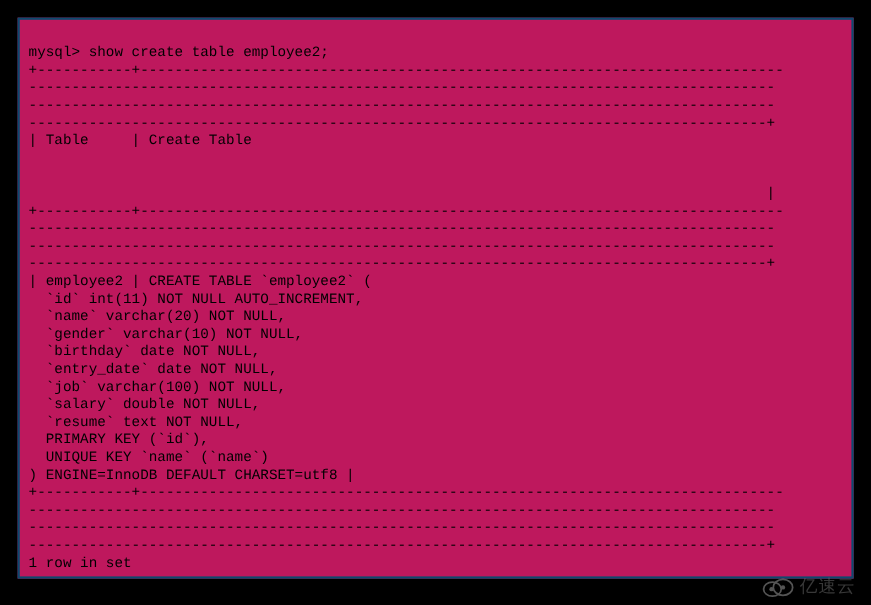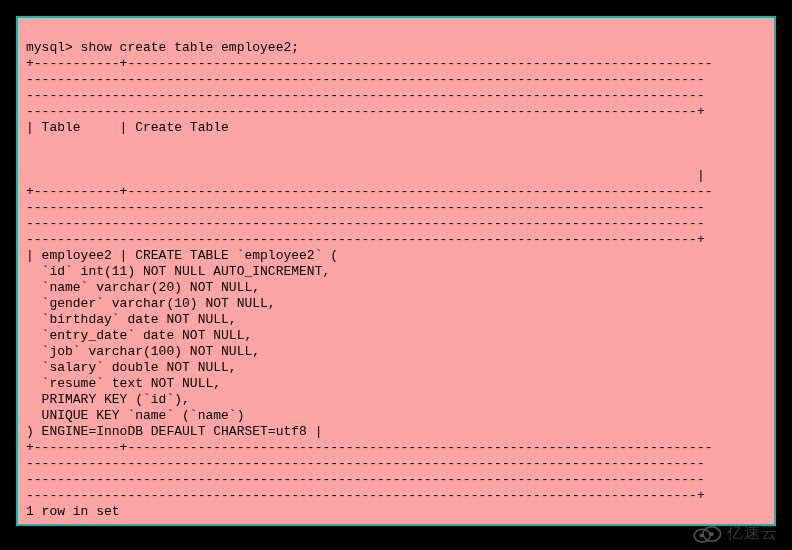--- a/index.html
+++ b/index.html
@@ -9,22 +9,22 @@
     }
     body {
       background: #000;
       width: 792px;
       height: 550px;
       padding: 16px;
       position: relative;
       font-family: "Courier New", Courier, monospace;
     }
     .terminal-window {
-      background: #fca5a5;
-      border: 2px solid #14b8a6;
+      background: #be185d;
+      border: 2px solid #0c4a6e;
       width: 100%;
       height: 510px;
       padding: 6px 8px;
       overflow: hidden;
       font-size: 13px;
       line-height: 16px;
       color: #000;
       white-space: pre;
       font-family: "Courier New", Courier, monospace;
     }

